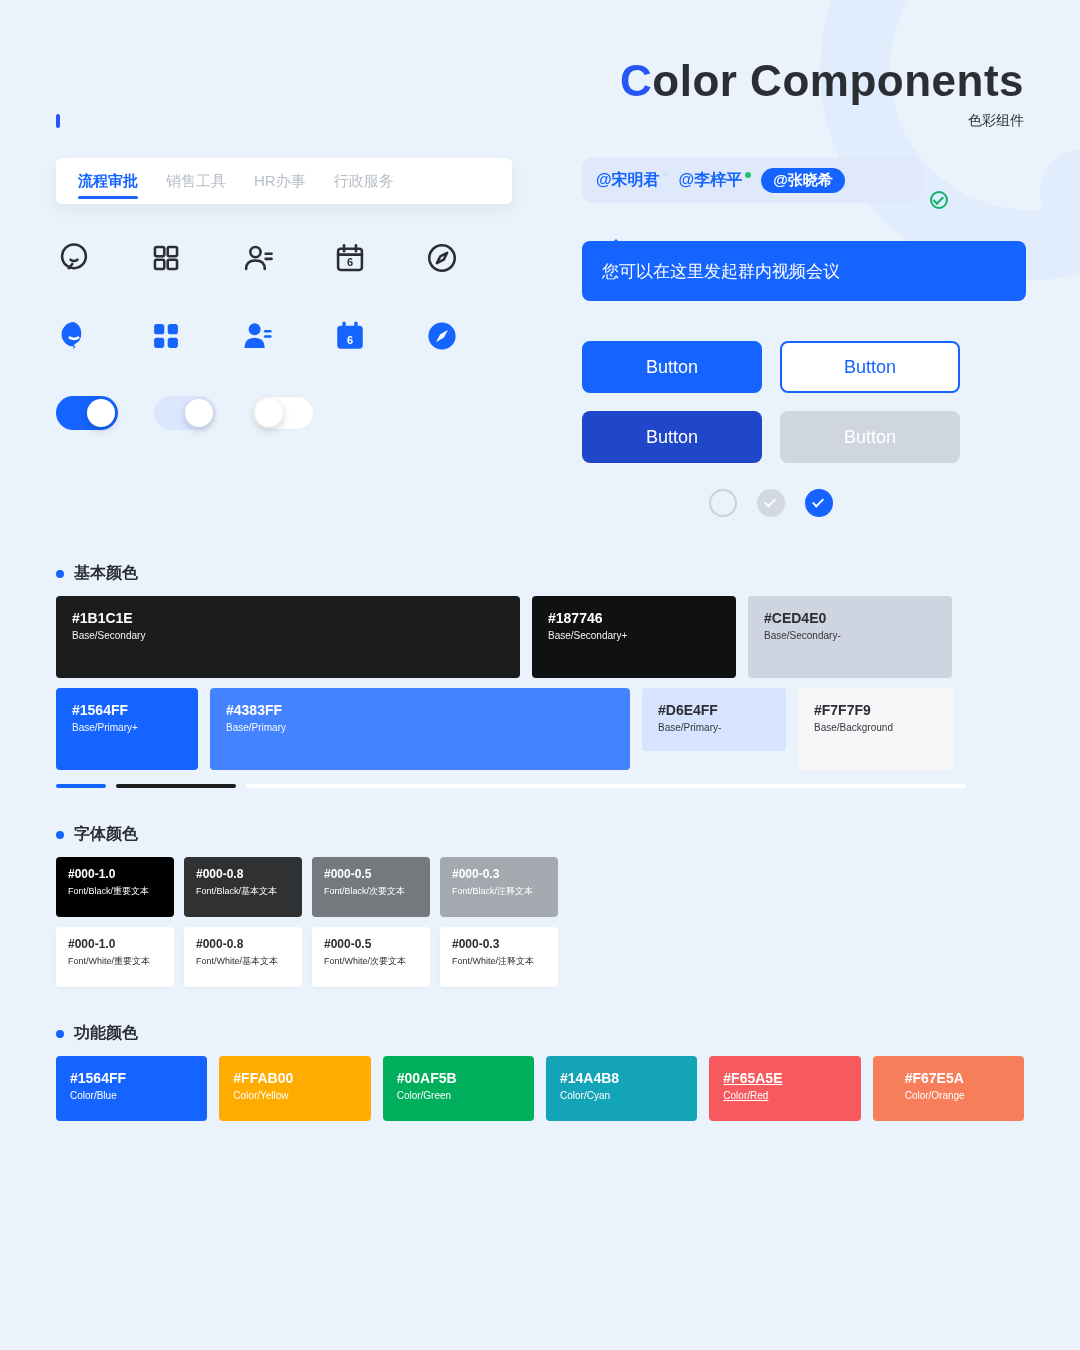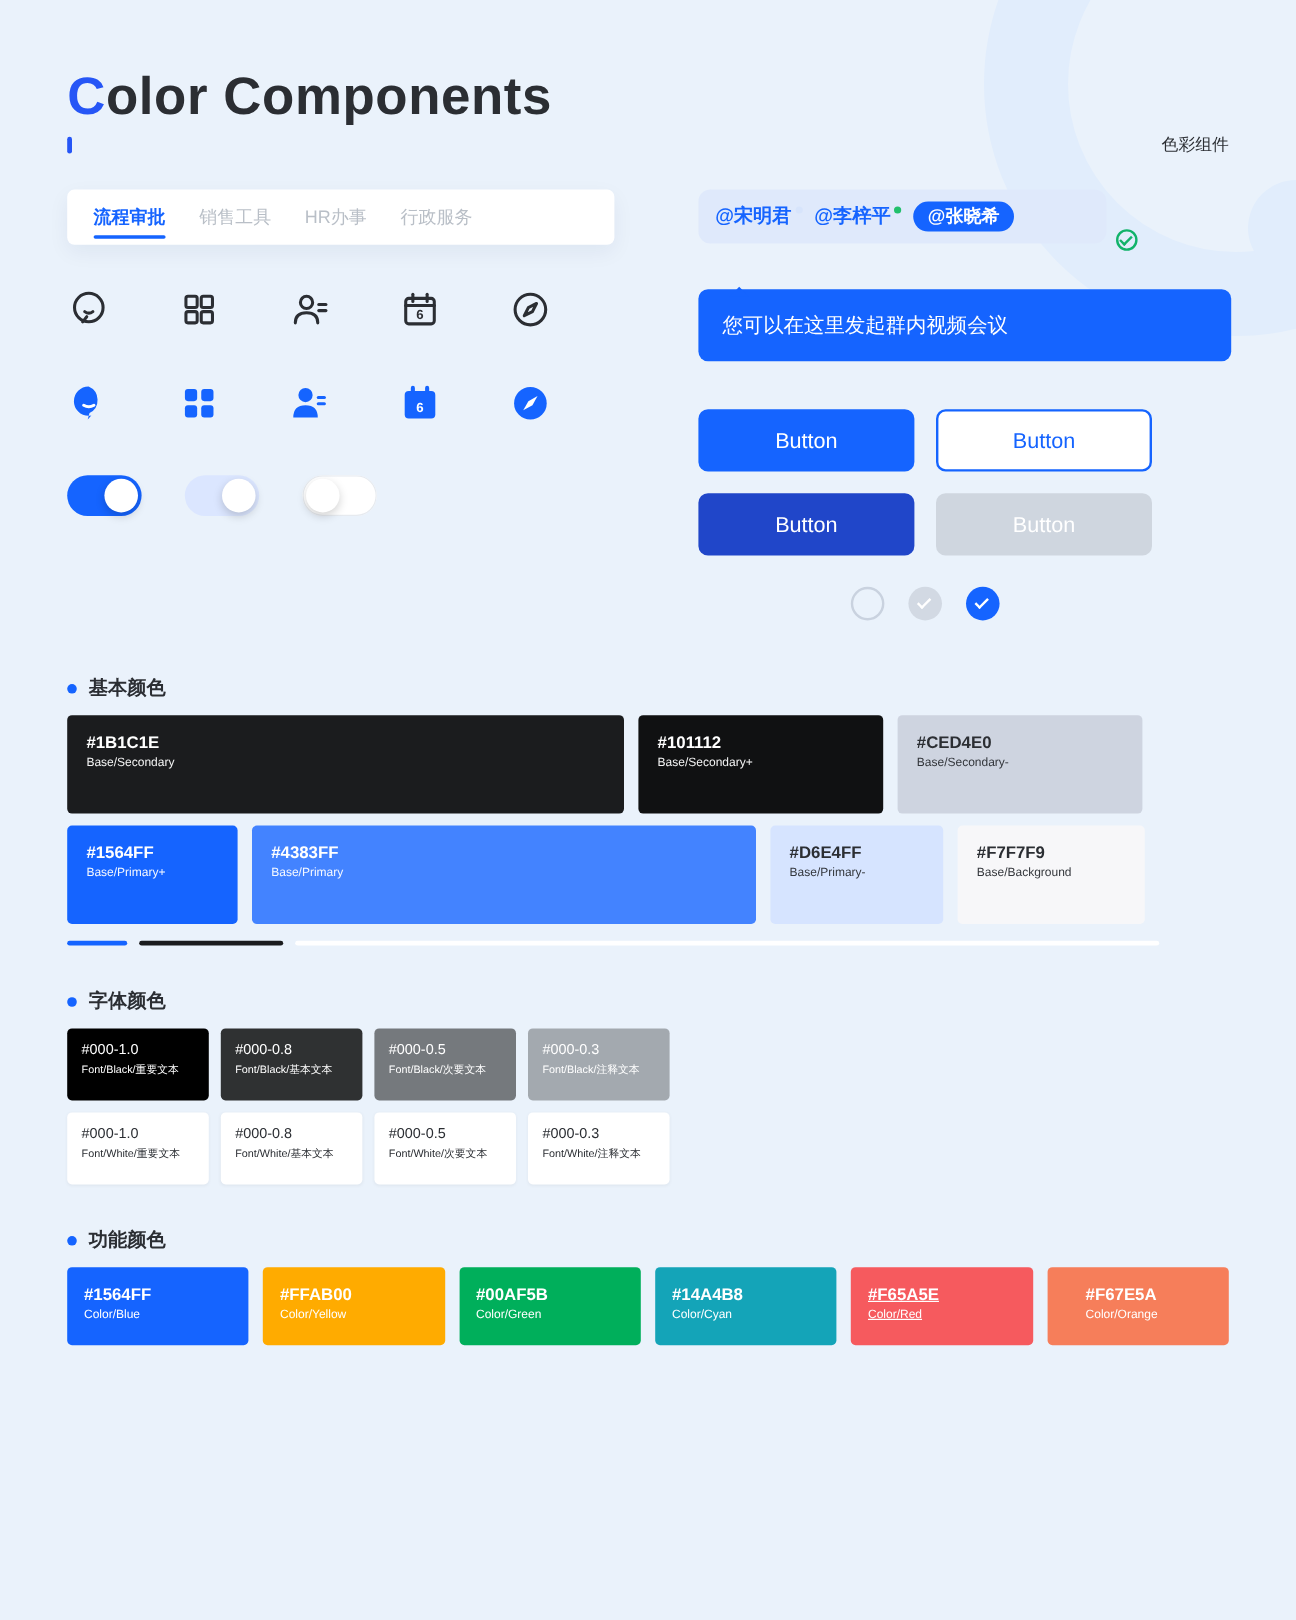--- a/index.html
+++ b/index.html
@@ -11,21 +11,21 @@
     position: relative;
     overflow: hidden;
   }
   
   .bg-circle { position:absolute; right:-160px; top:-140px; width:420px; height:420px; border:70px solid #e1edfc; border-radius:50%; }
   .bg-circle2 { position:absolute; right:-40px; top:150px; width:80px; height:80px; background:#e1edfc; border-radius:50%; }
 
   .page { position:relative; padding: 56px 56px 40px; }
 
   
-  .title { font-size:44px; font-weight:900; color:#2b2e33; letter-spacing:.5px; }
+  .title { font-size:44px; font-weight:900; color:#2b2e33; letter-spacing:.5px;text-align:right; }
   .title .c { color:#2656f6; }
   .subtitle { margin-top:6px; font-size:14px; color:#2b2e33; display:flex; align-items:center;justify-content:space-between; }
   .subtitle .bar { display:inline-block; width:4px; height:14px; background:#2656f6; border-radius:2px; margin-right:6px; }
 
   .row { display:flex; }
 
   
   .tabs-card { margin-top:28px; width:456px; height:46px; background:#fff; border-radius:6px; box-shadow:0 6px 18px rgba(20,40,80,.06); display:flex; align-items:center; padding:0 22px; gap:28px; }
   .tab { font-size:15px; color:#b9bfc7; cursor:pointer; position:relative; padding:12px 0; }
   .tab.active { color:#1564ff; font-weight:600; }
@@ -82,21 +82,21 @@
   .sw .lbl { font-size:10px; margin-top:4px; opacity:.95; }
   .txt-w { color:#fff; }
   .txt-b { color:#2b2e33; }
 
   .pager { margin-top:14px; display:flex; gap:10px; }
   .pg { height:4px; border-radius:2px; }
 
   
   .fc-grid { margin-top:12px; display:grid; grid-template-columns:repeat(4, 118px); gap:10px; }
   .fc { border-radius:4px; padding:10px 12px; height:60px; }
-  .fc .h { font-size:12px; font-weight:400; }
+  .fc .h { font-size:12px; font-weight:700; }
   .fc .s { font-size:9px; margin-top:4px; }
 
   
   .fn-grid { margin-top:12px; display:grid; grid-template-columns:repeat(6, 1fr); gap:12px; }
   .fn { border-radius:4px; padding:14px 14px 20px; color:#fff; }
   .fn .h { font-size:14px; font-weight:700; }
   .fn .s { font-size:10px; margin-top:4px; }
 </style>
 </head>
 <body>
@@ -258,38 +258,38 @@
     <span class="d"></span>
     <span>基本颜色</span>
   </div>
   <div class="sw-rows">
     <div class="sw-row" id="basic-row1">
         <div class="sw txt-w" style="background: rgb(27, 28, 30); width: 464px; height: 82px;">
           <div class="hex">#1B1C1E</div>
           <div class="lbl">Base/Secondary</div>
         </div>
         <div class="sw txt-w" style="background: rgb(16, 17, 18); width: 204px; height: 82px;">
-          <div class="hex">#101112</div>
+          <div class="hex">#187746</div>
           <div class="lbl">Base/Secondary+</div>
         </div>
         <div class="sw txt-b" style="background: rgb(206, 212, 224); width: 204px; height: 82px;">
           <div class="hex">#CED4E0</div>
           <div class="lbl">Base/Secondary-</div>
         </div>
       </div>
     <div class="sw-row" id="basic-row2">
         <div class="sw txt-w" style="background: rgb(21, 100, 255); width: 142px; height: 82px;">
           <div class="hex">#1564FF</div>
           <div class="lbl">Base/Primary+</div>
         </div>
         <div class="sw txt-w" style="background: rgb(67, 131, 255); width: 420px; height: 82px;">
           <div class="hex">#4383FF</div>
           <div class="lbl">Base/Primary</div>
         </div>
-        <div class="sw txt-b" style="background: rgb(214, 228, 255); width: 144px; height: 82px;">
+        <div class="sw txt-b" style="background: rgb(214, 228, 255); width: 144px; height: 63px;">
           <div class="hex">#D6E4FF</div>
           <div class="lbl">Base/Primary-</div>
         </div>
         <div class="sw txt-b" style="background: rgb(247, 247, 249); width: 156px; height: 82px;">
           <div class="hex">#F7F7F9</div>
           <div class="lbl">Base/Background</div>
         </div>
       </div>
   </div>
   <div class="pager" id="pager">

